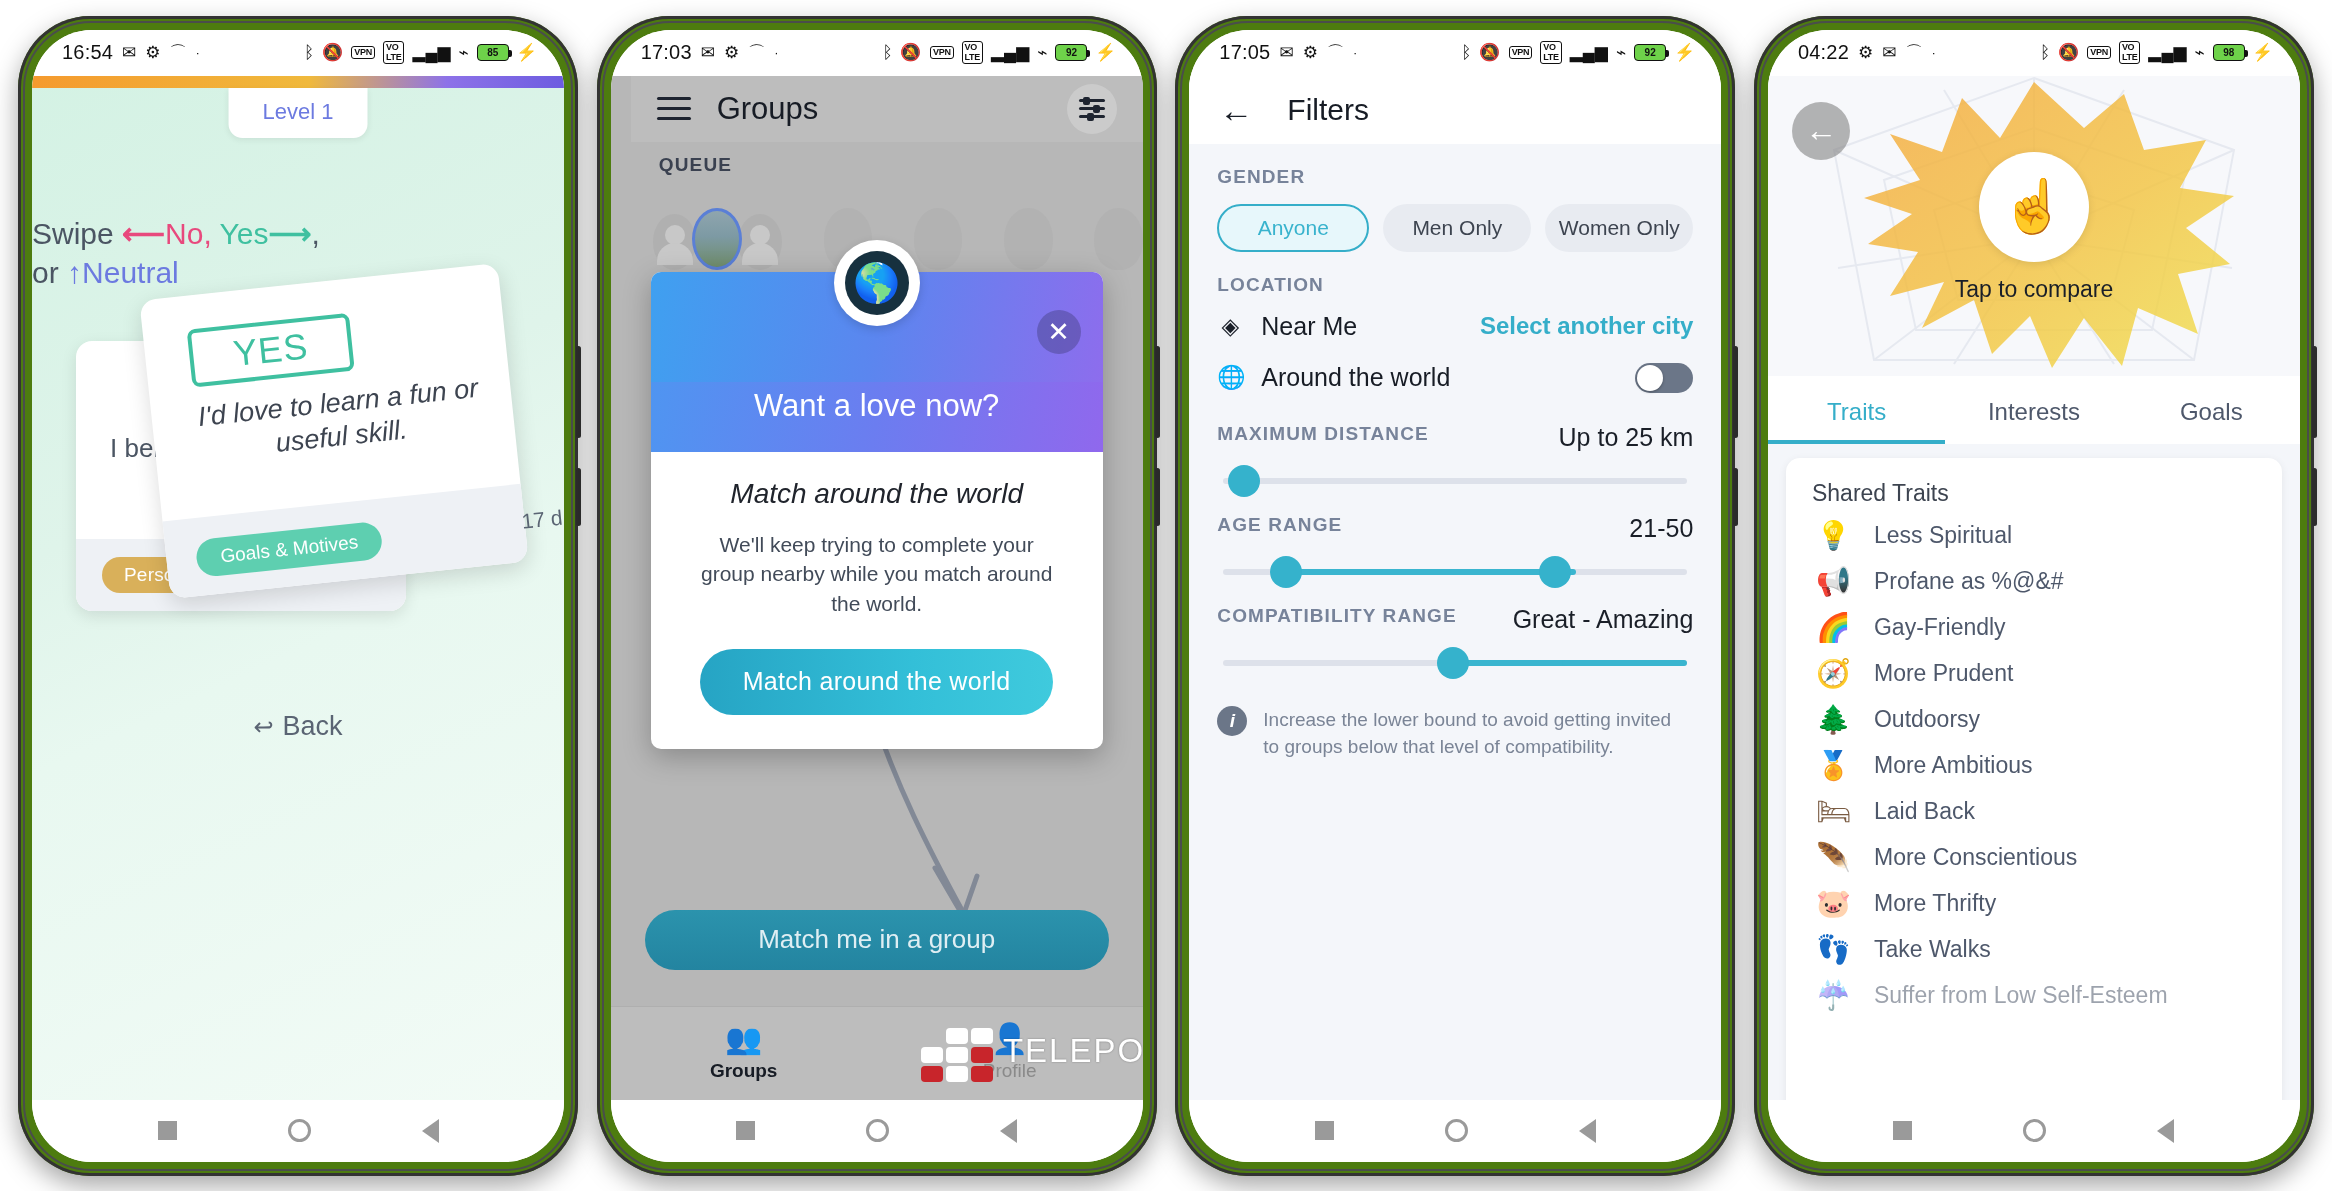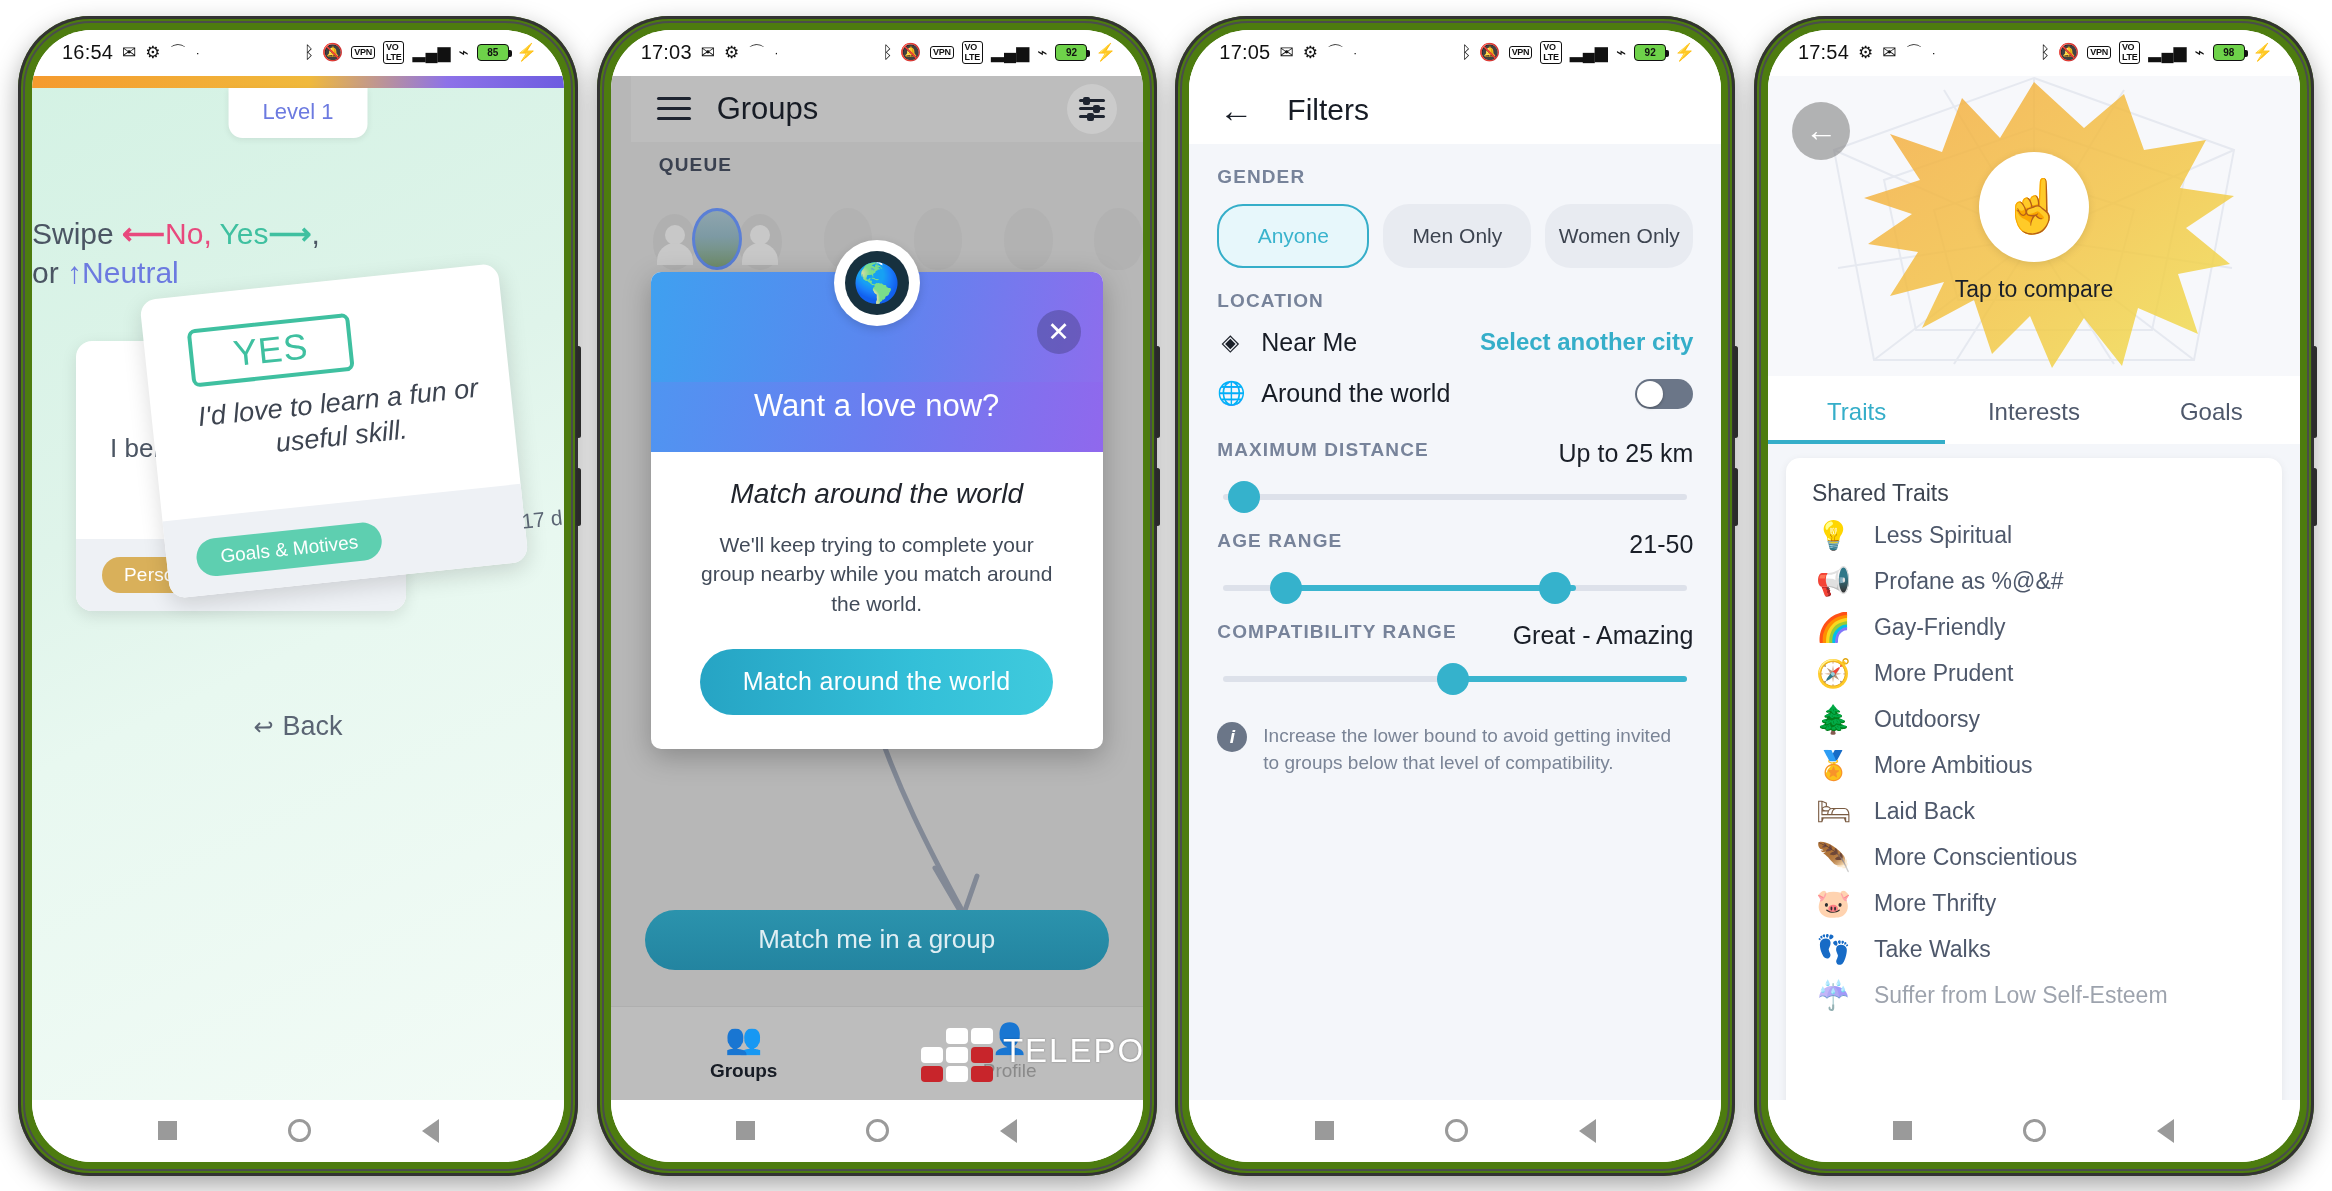--- a/index.html
+++ b/index.html
@@ -216,21 +216,21 @@
   .tp-grid b { border-radius:4px; display:block; }
   .tp-word { font-size:33px; letter-spacing:2px; color:#fff; text-shadow:0 0 2px rgba(0,0,0,.35); font-family:"Liberation Sans",sans-serif; }
 
   
   .p3-body { background:#f4f6fa; }
   .p3-appbar { height:68px; background:#fff; display:flex; align-items:center; padding:0 30px; gap:34px; }
   .back-arrow { font-size:34px; color:#1a1f28; line-height:1; }
   .p3-title { font-size:30px; color:#171c25; }
   .sec-label { font-size:19px; font-weight:bold; letter-spacing:1.1px; color:#77839a; padding:22px 0 0 28px; }
   .seg-row { display:flex; gap:14px; padding:16px 28px 0; }
-  .seg { flex:1 1 0; height:64px; border-radius:26px; background:#e8ebf1; color:#3d4450;
+  .seg { flex:1 1 0; height:48px; border-radius:26px; background:#e8ebf1; color:#3d4450;
          display:flex;align-items:center;justify-content:center;font-size:21px; }
   .seg.sel { background:#e7f7fb; border:2px solid #35aec9; color:#39b3cd; }
   .loc-row { display:flex; align-items:center; gap:18px; padding:16px 28px 0; }
   .loc-row .lbl { font-size:25px; color:#171c25; flex:1 1 auto; }
   .loc-link { font-size:24px; color:#35aec9; font-weight:bold; }
   .loc-ico { font-size:23px; color:#1a1f28; width:26px; text-align:center; }
   .toggle { width:58px;height:30px;border-radius:16px;background:#6b7688; position:relative; }
   .toggle:after{content:"";position:absolute;left:2px;top:2px;width:26px;height:26px;border-radius:50%;background:#fff;box-shadow:0 1px 3px rgba(0,0,0,.3);}
   .srow { display:flex; align-items:flex-start; justify-content:space-between; padding:30px 28px 0; }
   .srow .sv { font-size:25px; color:#1a1f28; }
@@ -552,21 +552,21 @@
     </div>
   </div>
 
   <div class="phone">
     <div class="btn-side btn-v"></div>
     <div class="btn-side btn-p"></div>
     <div class="screen">
 
       <div class="statusbar">
         <div class="sb-left">
-          <span class="sb-time">17:54</span>
+          <span class="sb-time">04:22</span>
           <span class="ico glyph">⚙</span>
           <span class="ico glyph">✉</span>
           <span class="ico glyph">⌒</span>
           <span class="ico" style="font-size:13px">·</span>
         </div>
         <div class="sb-right">
           <span class="ico glyph">ᛒ</span>
           <span class="ico glyph">🔕</span>
           <span class="ico boxico">VPN</span>
           <span class="ico boxico">VO<br>LTE</span>

